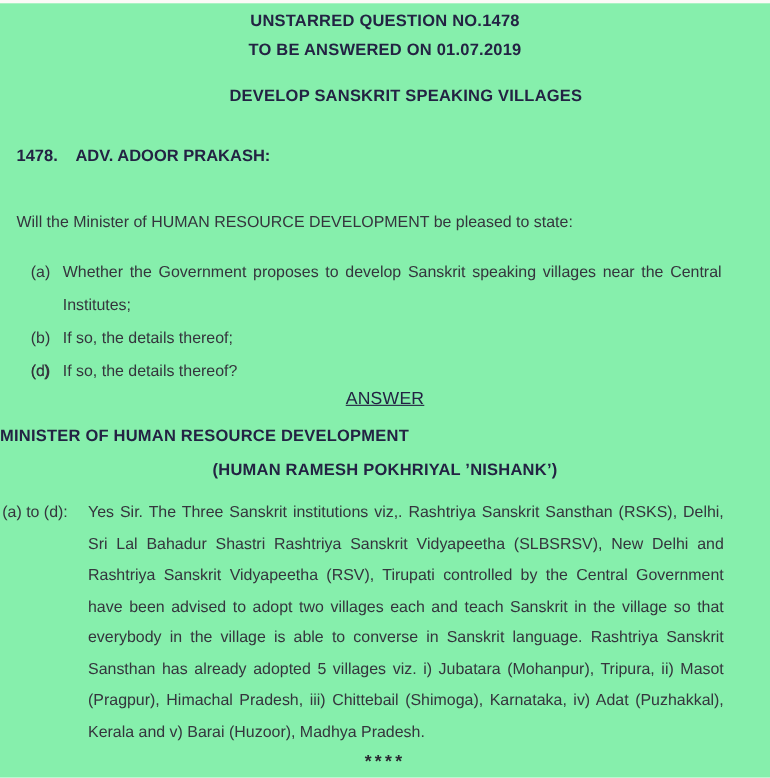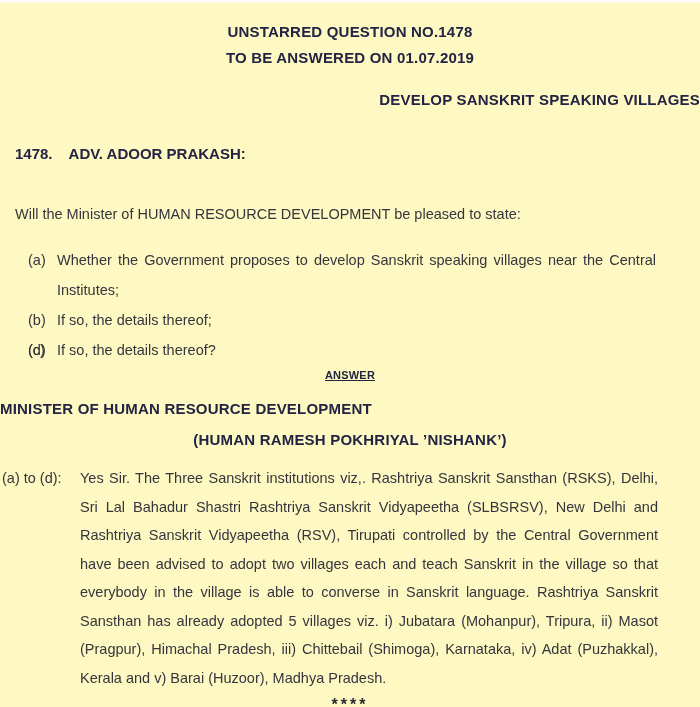--- a/index.html
+++ b/index.html
@@ -5,41 +5,41 @@
   html, body {
     margin: 0;
     padding: 0;
     background: #ffffff;
   }
   .page {
     position: relative;
     width: 700px;
     height: 707px;
     box-sizing: border-box;
-    background: #fef9c3;
+    background: #86efac;
     border-top: 3px solid #fbfaf6;
-    padding-top: 16px;
+    padding-top: 4px;
     overflow: hidden;
     font-family: "Liberation Sans", "DejaVu Sans", sans-serif;
     color: #35353d;
     font-size: 14.5px;
   }
   .doc-header {
     text-align: center;
   }
   .doc-header .hline {
     font-weight: bold;
     font-size: 15px;
     line-height: 26px;
     color: #232343;
     letter-spacing: 0.2px;
   }
   .doc-title {
     margin-top: 20px;
-    text-align: right;
+    text-align: center;
     font-weight: bold;
     font-size: 15px;
     line-height: 18px;
     color: #232343;
     letter-spacing: 0.2px;
     margin-left: 38px;
   }
   .asker-line {
     margin-top: 36px;
     padding-left: 15px;
@@ -66,22 +66,22 @@
     line-height: 30px;
     text-align: justify;
   }
   .q-item .q-label {
     position: absolute;
     left: 28px;
   }
   .answer-heading {
     margin-top: 1px;
     text-align: center;
-    font-weight: bold;
-    font-size: 11px;
+    font-weight: normal;
+    font-size: 16px;
     line-height: 18px;
     color: #232343;
     letter-spacing: 0.2px;
   }
   .answer-heading .underline {
     text-decoration: underline;
   }
   .minister-title {
     margin-top: 16px;
     font-weight: bold;

